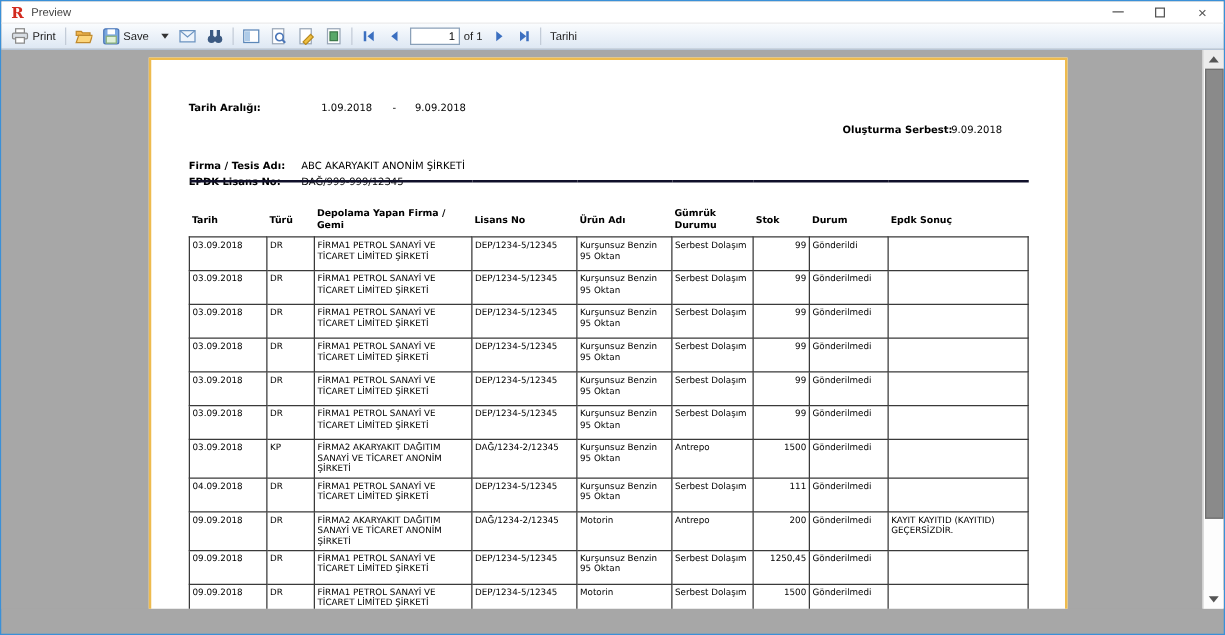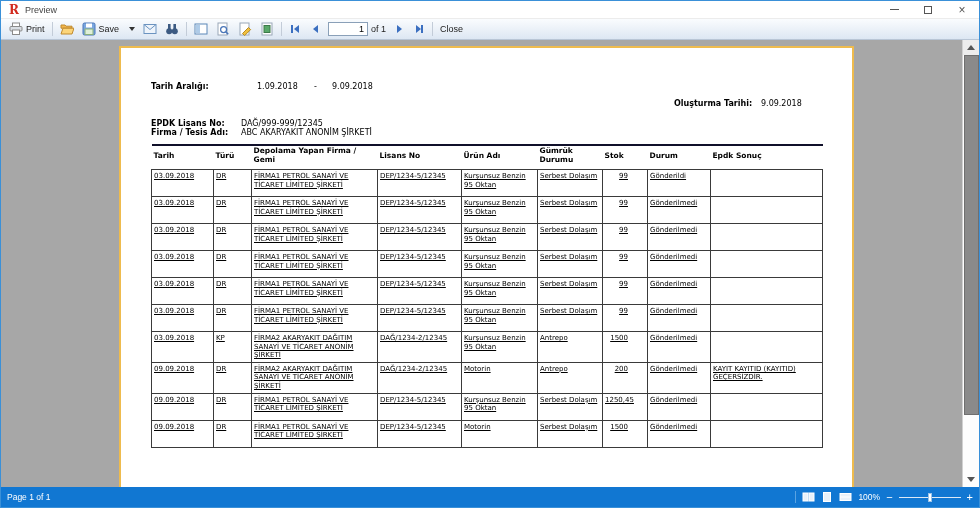--- a/index.html
+++ b/index.html
@@ -27,37 +27,37 @@
 
   
   .preview { position:absolute; top:39px; left:0; right:0; bottom:20px; background:#a7a7a7; overflow:hidden; }
   .page { position:absolute; left:118px; top:6px; width:735px; height:520px; background:#ffffff; border:2px solid #eebb4e; }
   .page-inner { position:relative; width:100%; height:100%; font-family:"DejaVu Sans",sans-serif; color:#000; }
 
   .rpt-title { position:absolute; top:20px; left:0; width:100%; text-align:center; font-size:15px; font-weight:bold; }
   .fld { position:absolute; font-size:8px; }
   .lbl-col { left:30px; font-weight:bold; }
   .val-col { left:120px; }
-  .row-a { top:34px; } .row-b { top:80px; } .row-c { top:71px; }
+  .row-a { top:34px; } .row-b { top:80px; } .row-c { top:93px; }
   .created-lbl { left:553px; top:51px; font-weight:bold; }
   .created-val { left:640px; top:51px; }
   .date-from { display:inline-block; width:57px;margin-left:16px; }
   .date-sep  { display:inline-block; width:18px; }
 
   
   .rpt-table { position:absolute; left:30px; top:96px; width:671px; border-collapse:collapse; table-layout:fixed; font-size:7px; }
   .rpt-table col:nth-child(1){width:62px;} .rpt-table col:nth-child(2){width:38px;}
   .rpt-table col:nth-child(3){width:126px;} .rpt-table col:nth-child(4){width:84px;}
   .rpt-table col:nth-child(5){width:76px;} .rpt-table col:nth-child(6){width:65px;}
   .rpt-table col:nth-child(7){width:45px;} .rpt-table col:nth-child(8){width:63px;}
   .rpt-table col:nth-child(9){width:112px;}
-  .rpt-table thead th { border-top:2px solid #10102a; font-size:7.5px; font-weight:bold; text-align:left; padding:0 2px 5px 2px; }
+  .rpt-table thead th { border-top:2px solid #10102a; font-size:7.5px; font-weight:bold; text-align:left; padding:20px 2px 5px 2px; }
   .rpt-table tbody td { border:1px solid #3a3a3a; vertical-align:top; padding:2px 2px; line-height:8.6px; }
-  .rpt-table tbody tr { height:27px;text-decoration:underline; }
-  .rpt-table tbody td:nth-child(7) { text-align:right; padding-right:19px; }
+  .rpt-table tbody tr { height:27px; }
+  .rpt-table tbody td:nth-child(7) { text-align:right; padding-right:2px; }
 
   
   .vscroll { position:absolute; top:0; right:0; width:17px; bottom:0; background:#fdfdfd; border-left:1px solid #d0d0d0; }
   .vs-btn { position:absolute; left:0; width:100%; height:15px; background:#ececec; display:flex; align-items:center; justify-content:center; }
   .vs-up { top:0; } .vs-down { bottom:0; background:#fdfdfd; }
   .tri-up { width:0;height:0;border-left:4px solid transparent;border-right:4px solid transparent;border-bottom:5px solid #555; }
   .tri-down { width:0;height:0;border-left:4px solid transparent;border-right:4px solid transparent;border-top:5px solid #555; }
   .vs-thumb { position:absolute; left:1px; top:15px; width:15px; height:360px; background:#8a8a8a; border:1px solid #6f6f6f; }
 
   
@@ -177,40 +177,40 @@
         </svg>
     </div>
     <div class="tb-btn">
       <svg width="12" height="12" viewBox="0 0 12 12" fill="#3b6fc0">
           <path d="M3 2 L8 6 L3 10z"></path>
           <rect x="8" y="2" width="2" height="8"></rect>
         </svg>
     </div>
     <div class="tb-sep"></div>
     <div class="tb-btn">
-      <span>Close</span>
+      <span>Tarihi</span>
     </div>
   </div>
 
   <div class="preview">
     <div class="page">
       <div class="page-inner">
 
         <div class="fld lbl-col row-a">Tarih Aralığı:</div>
         <div class="fld val-col row-a">
           <span class="date-from">1.09.2018</span><span class="date-sep">-</span><span>9.09.2018</span>
         </div>
 
         <div class="fld lbl-col row-b">Firma / Tesis Adı:</div>
         <div class="fld val-col row-b">ABC AKARYAKIT ANONİM ŞİRKETİ</div>
 
         <div class="fld lbl-col row-c">EPDK Lisans No:</div>
         <div class="fld val-col row-c">DAĞ/999-999/12345</div>
 
-        <div class="fld created-lbl">Oluşturma Tarihi:</div>
+        <div class="fld created-lbl">Oluşturma Serbest:</div>
         <div class="fld created-val">9.09.2018</div>
 
         <table class="rpt-table">
           <colgroup>
               <col>
               <col>
               <col>
               <col>
               <col>
               <col>
@@ -303,20 +303,31 @@
                 <td>KP</td>
                 <td>FİRMA2 AKARYAKIT DAĞITIM SANAYİ VE TİCARET ANONİM ŞİRKETİ</td>
     <td>DAĞ/1234-2/12345</td>
                 <td>Kurşunsuz Benzin 95 Oktan</td>
                 <td>Antrepo</td>
     <td>1500</td>
                 <td>Gönderilmedi</td>
                 <td></td>
   </tr>
               <tr>
+    <td>04.09.2018</td>
+                <td>DR</td>
+                <td>FİRMA1 PETROL SANAYİ VE TİCARET LİMİTED ŞİRKETİ</td>
+    <td>DEP/1234-5/12345</td>
+                <td>Kurşunsuz Benzin 95 Oktan</td>
+                <td>Serbest Dolaşım</td>
+    <td>111</td>
+                <td>Gönderilmedi</td>
+                <td></td>
+  </tr>
+              <tr>
     <td>09.09.2018</td>
                 <td>DR</td>
                 <td>FİRMA2 AKARYAKIT DAĞITIM SANAYİ VE TİCARET ANONİM ŞİRKETİ</td>
     <td>DAĞ/1234-2/12345</td>
                 <td>Motorin</td>
                 <td>Antrepo</td>
     <td>200</td>
                 <td>Gönderilmedi</td>
                 <td>KAYIT KAYITID (KAYITID) GEÇERSİZDİR.</td>
   </tr>
@@ -351,37 +362,14 @@
       <div class="vs-btn vs-up">
           <div class="tri-up"></div>
         </div>
       <div class="vs-thumb"></div>
       <div class="vs-btn vs-down">
           <div class="tri-down"></div>
         </div>
     </div>
   </div>
 
-  <div class="statusbar">
-    <span>Page 1 of 1</span>
-    <div class="sb-right">
-      <div class="sb-sep"></div>
-      <svg class="sb-icon" width="13" height="12" viewBox="0 0 13 12">
-          <rect x="1" y="2" width="5" height="8" fill="#e8f1fa" stroke="#fff"></rect>
-          <rect x="7" y="2" width="5" height="8" fill="#e8f1fa" stroke="#fff"></rect>
-        </svg>
-      <svg class="sb-icon" width="12" height="12" viewBox="0 0 12 12">
-          <rect x="2.5" y="1.5" width="7" height="9" fill="#e8f1fa" stroke="#fff"></rect>
-        </svg>
-      <svg class="sb-icon" width="13" height="12" viewBox="0 0 13 12">
-          <rect x="1" y="2.5" width="11" height="7" fill="#e8f1fa" stroke="#fff"></rect>
-          <line x1="1" y1="6" x2="12" y2="6" stroke="#fff"></line>
-        </svg>
-      <span>100%</span>
-      <span class="zoom-pm">−</span>
-      <div class="zoom-track">
-          <div class="zoom-thumb"></div>
-        </div>
-      <span class="zoom-pm">+</span>
-    </div>
-  </div>
 
 </div>
 
 </body></html>

